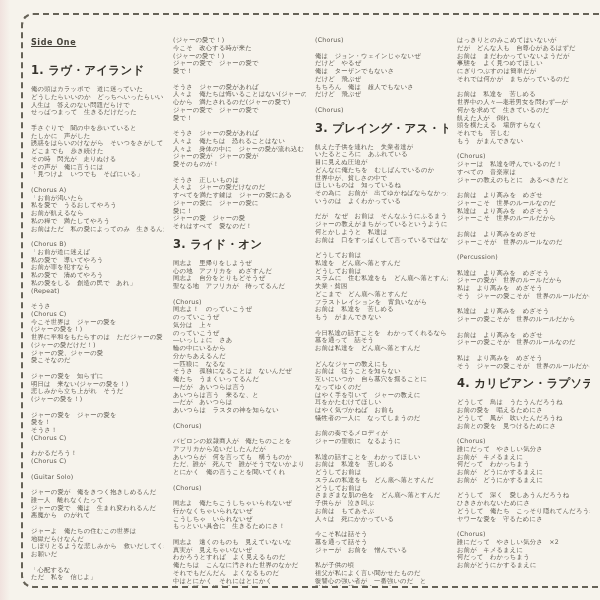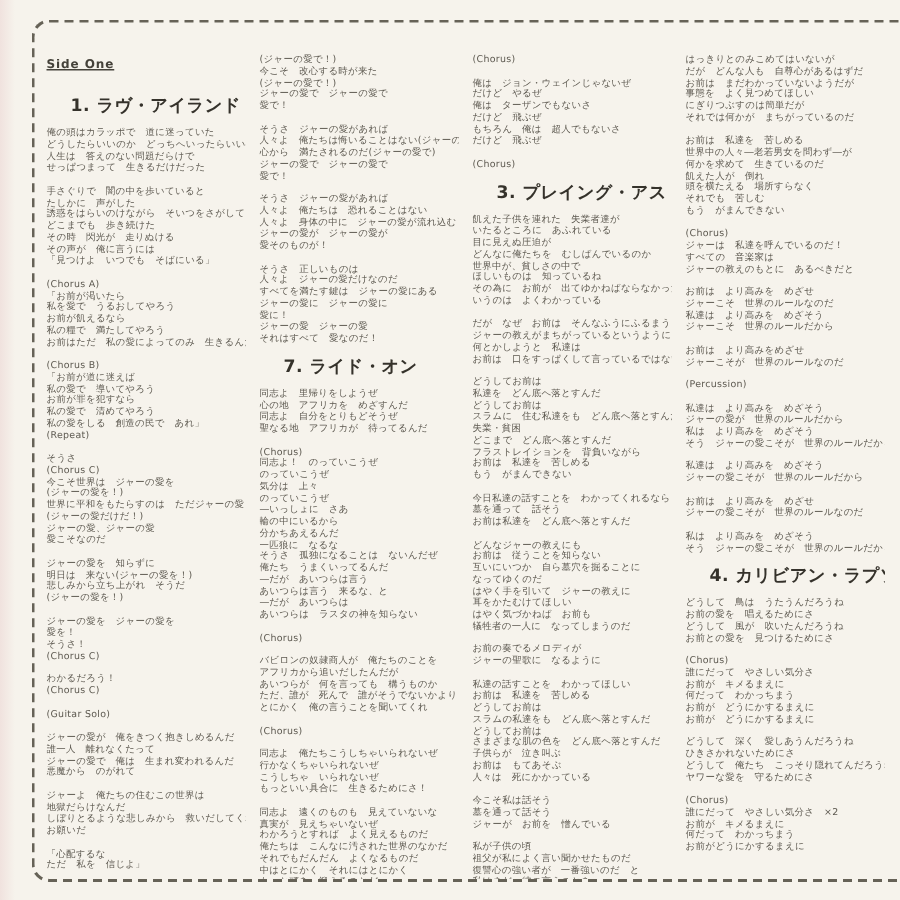--- a/index.html
+++ b/index.html
@@ -28,21 +28,21 @@
   }
   .col{flex:1 1 0;overflow:hidden;}
   .col:first-child{padding-top:20px;}
   .line{
     font-size:6.3px;line-height:7.75px;color:#5d5950;
     letter-spacing:.2px;white-space:nowrap;overflow:hidden;
   }
   .blank{height:7.75px;}
   .title{
     font-size:11.5px;font-weight:bold;color:#35322b;
-    margin:7px 0 7px 16px;white-space:nowrap;letter-spacing:.3px;
+    margin:7px 0 7px 0;white-space:nowrap;letter-spacing:.3px;
   }
 </style>
 </head>
 <body>
 
 <div class="scan-edge"></div>
 <div class="frame"></div>
 
 <div class="side-one">Side One</div>
 
@@ -134,21 +134,21 @@
       <div class="line">ジャーの愛が　ジャーの愛が</div>
       <div class="line">愛そのものが！</div>
       <div class="blank"></div>
       <div class="line">そうさ　正しいものは</div>
       <div class="line">人々よ　ジャーの愛だけなのだ</div>
       <div class="line">すべてを満たす鍵は　ジャーの愛にある</div>
       <div class="line">ジャーの愛に　ジャーの愛に</div>
       <div class="line">愛に！</div>
       <div class="line">ジャーの愛　ジャーの愛</div>
       <div class="line">それはすべて　愛なのだ！</div>
-      <div class="title">7. ライド・オン</div>
+      <div class="title">3. ライド・オン</div>
       <div class="line">同志よ　里帰りをしようぜ</div>
       <div class="line">心の地　アフリカを　めざすんだ</div>
       <div class="line">同志よ　自分をとりもどそうぜ</div>
       <div class="line">聖なる地　アフリカが　待ってるんだ</div>
       <div class="blank"></div>
       <div class="line">(Chorus)</div>
       <div class="line">同志よ！　のっていこうぜ</div>
       <div class="line">のっていこうぜ</div>
       <div class="line">気分は　上々</div>
       <div class="line">のっていこうぜ</div>

